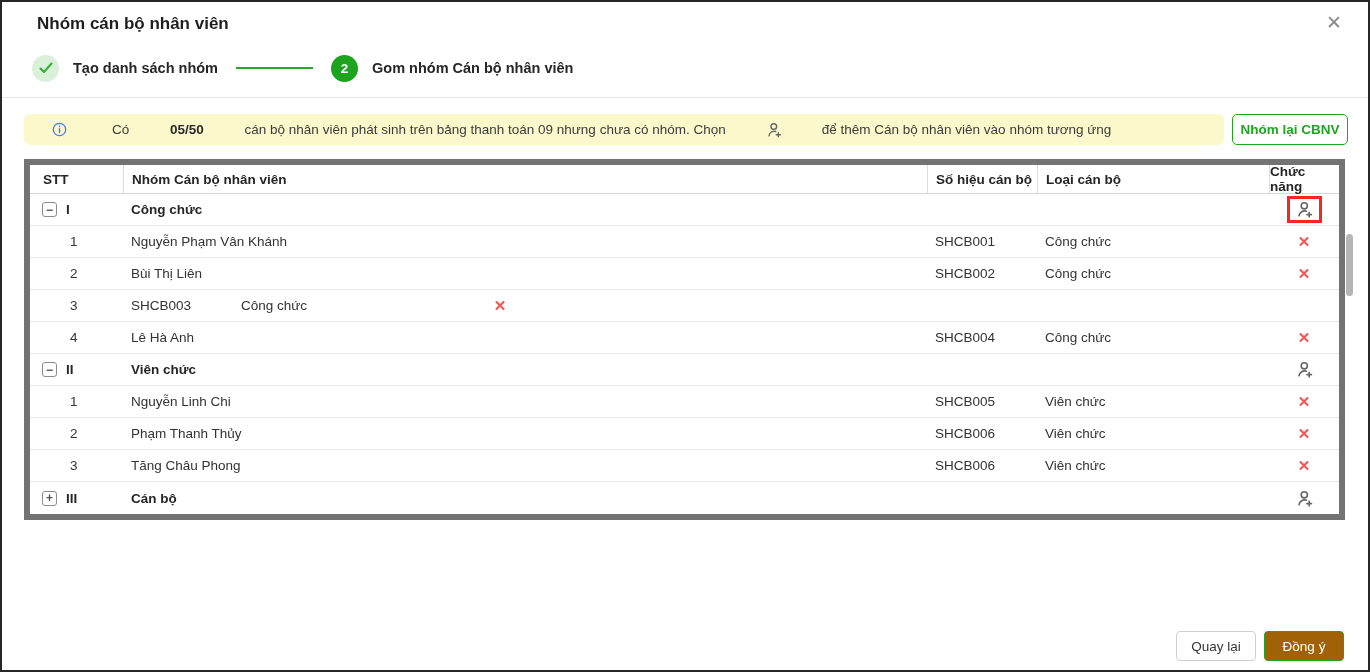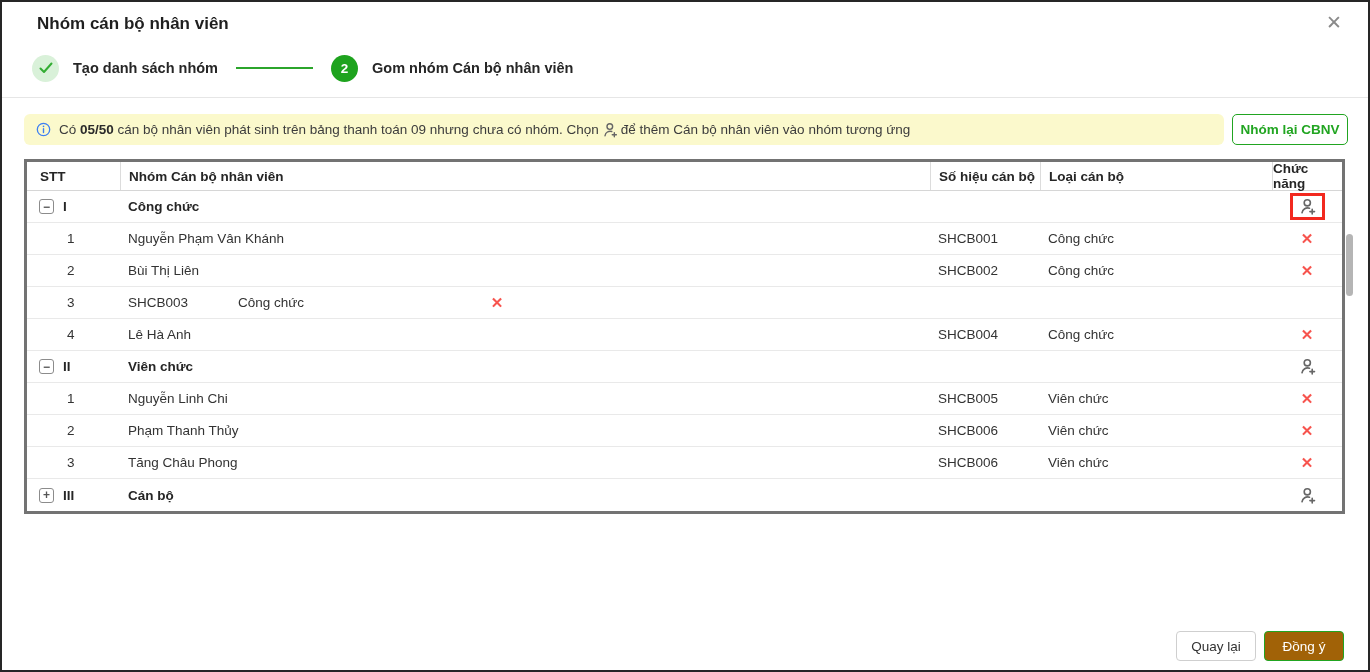--- a/index.html
+++ b/index.html
@@ -17,33 +17,33 @@
   .step-circle { width:27px; height:27px; border-radius:50%; display:flex; align-items:center; justify-content:center; flex:0 0 auto; }
   .step-circle.done { background:#d9f1d9; }
   .step-circle.active { background:#1ea31e; color:#fff; font-size:13.5px; font-weight:bold; }
   .step-label { margin-left:14px; font-size:14.5px; font-weight:bold; color:#262626; }
   .step-connector { width:77px; height:2px; background:#2ba52b; margin:0 18px; }
   .header-divider { position:absolute; left:0; right:0; top:95px; height:1px; background:#e6e6e6; }
   
   .banner-row { position:absolute; left:22px; top:112px; width:1324px; display:flex; align-items:center; }
   .info-banner {
     flex:1; height:31px; background:#fbf9cc; border-radius:6px;
-    display:flex; align-items:center; padding:0 12px; font-size:13.5px; color:#3c3c3c;
-    white-space:nowrap; overflow:hidden; margin-right:8px;
+    display:flex; align-items:center; padding:0 28px; font-size:13.5px; color:#3c3c3c;
+    white-space:nowrap; overflow:hidden; margin-right:8px;gap:37px;
   }
   .info-banner .txt { white-space:pre; }
   .info-banner b { color:#2b2b2b; }
   .inline-icon { display:inline-flex; margin:0 3px; vertical-align:-3px; }
   .info-icon { display:inline-flex; margin-right:8px; flex:0 0 auto; }
   .regroup-btn {
     width:116px; height:31px; background:#fff; border:1.5px solid #21a521; border-radius:5px;
     color:#21a521; font-size:13.5px; font-weight:bold; cursor:pointer; font-family:inherit;
   }
   
-  .grid { position:absolute; left:22px; top:157px; width:1321px; border:3px solid #737373; background:#fff; }
+  .grid { position:absolute; left:22px; top:157px; width:1321px; border:6px solid #737373; background:#fff; }
   .thead { display:flex; height:29px; align-items:stretch; border-bottom:1px solid #d6d6d6; }
   .th { display:flex; align-items:center; font-size:13.5px; font-weight:bold; color:#262626; }
   .th + .th { border-left:1px solid #dcdcdc; }
   .row { display:flex; height:32px; align-items:center; border-bottom:1px solid #e9e9e9; font-size:13.5px; color:#333; }
   .row:last-child { border-bottom:none; }
   .c-stt  { width:93px; flex:0 0 auto; display:flex; align-items:center; }
   .c-name { flex:1 1 auto; padding-left:8px; }
   .c-code { width:110px; flex:0 0 auto; padding-left:8px; }
   .c-type { width:232px; flex:0 0 auto; padding-left:8px; }
   .c-func { width:70px; flex:0 0 auto; display:flex; align-items:center; justify-content:center; }

